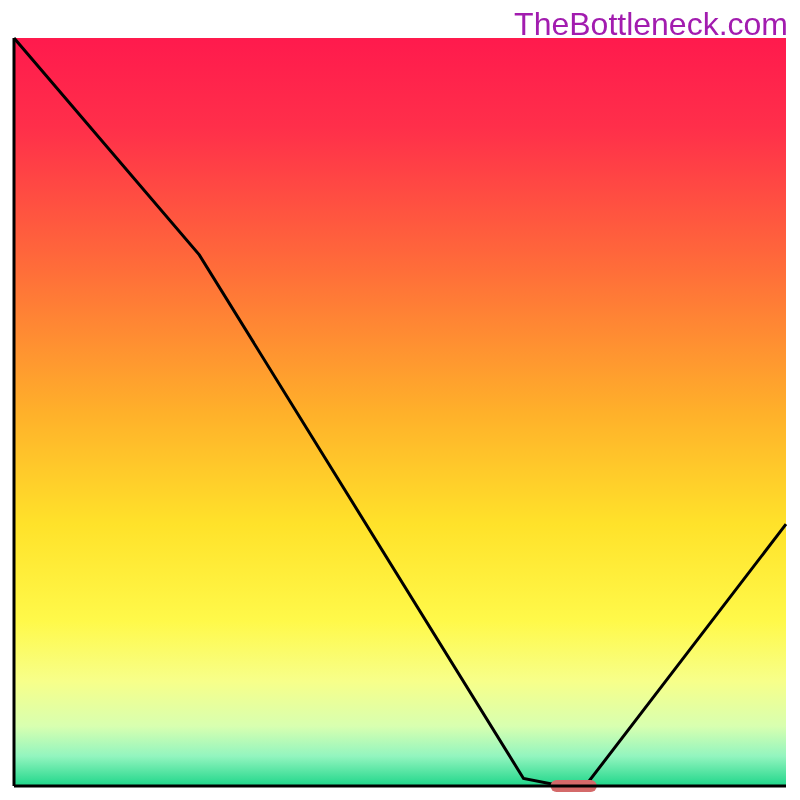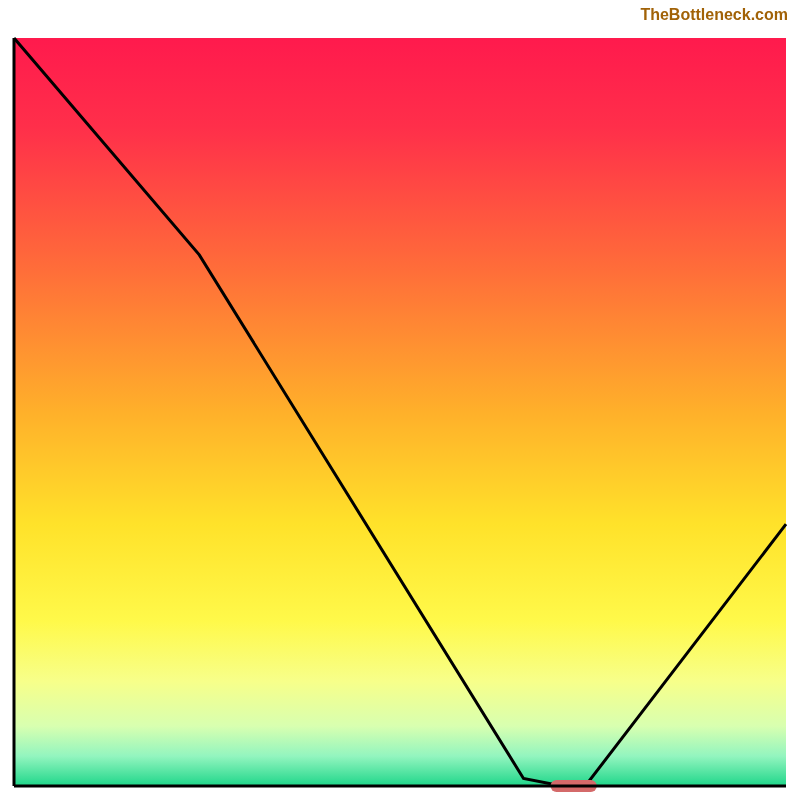--- a/index.html
+++ b/index.html
@@ -12,23 +12,23 @@
   }
   .chart-container {
     position: relative;
     width: 800px;
     height: 800px;
   }
   .watermark {
     position: absolute;
     top: 6px;
     right: 12px;
-    color: #a16207;
-    font-size: 16px;
-    font-weight: 700;
+    color: #a21caf;
+    font-size: 32px;
+    font-weight: 400;
     letter-spacing: 0px;
   }
   svg {
     display: block;
   }
 </style>
 </head>
 <body>
 
 <div class="chart-container">

